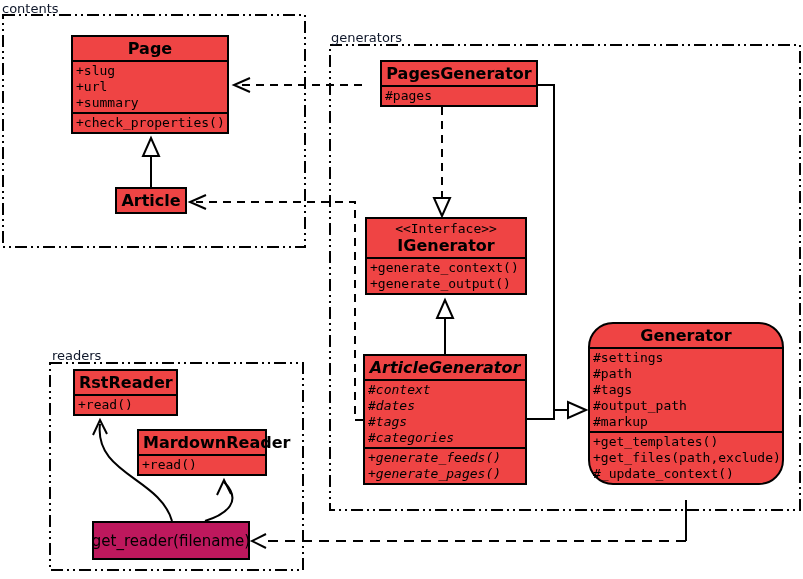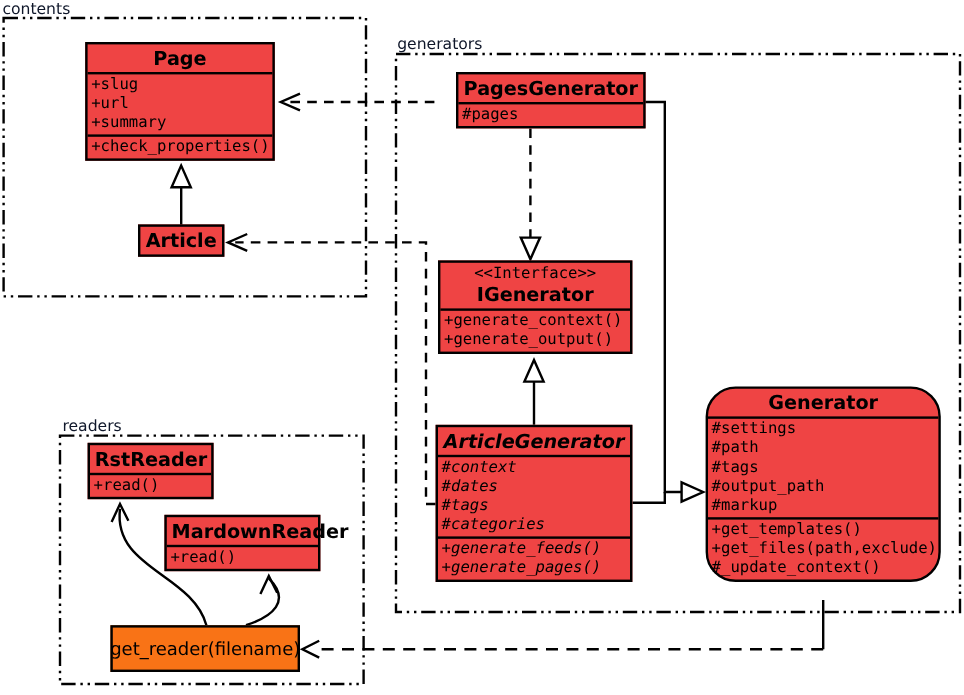--- a/index.html
+++ b/index.html
@@ -6,21 +6,21 @@
   #canvas{position:relative;width:803px;height:579px;background:#ffffff;
           font-family:"DejaVu Sans",sans-serif;color:#000;overflow:hidden;}
   #wires{position:absolute;left:0;top:0;width:803px;height:579px;}
   .pkg-label{position:absolute;font-size:13px;line-height:15px;color:#0f172a;white-space:nowrap;}
   .uml{position:absolute;box-sizing:border-box;background:#ef4444;border:2px solid #000;}
   .uml .title{font-weight:bold;font-size:16px;line-height:19px;text-align:center;padding:2px 4px;white-space:nowrap;}
   .uml .stereo{font-family:"DejaVu Sans Mono",monospace;font-weight:normal;font-size:13px;line-height:15px;text-align:center;}
   .uml .div{border-top:2px solid #000;}
   .uml .members{font-family:"DejaVu Sans Mono",monospace;font-size:13px;line-height:16px;padding:1px 3px;white-space:nowrap;}
   .uml .members div{height:16px;}
-  .plainbox{position:absolute;box-sizing:border-box;background:#f97316;border:2px solid #000;
+  .plainbox{position:absolute;box-sizing:border-box;background:#be185d;border:2px solid #000;
             display:flex;align-items:center;justify-content:center;font-size:15px;white-space:nowrap;}
 </style>
 </head>
 <body>
 
 <div id="canvas">
 
   <svg id="wires" xmlns="http://www.w3.org/2000/svg" viewBox="0 0 803 579">
 
     <rect x="3" y="15" width="302" height="232" fill="none" stroke="#000" stroke-width="2" stroke-dasharray="12 4 2 4 2 4"></rect>

